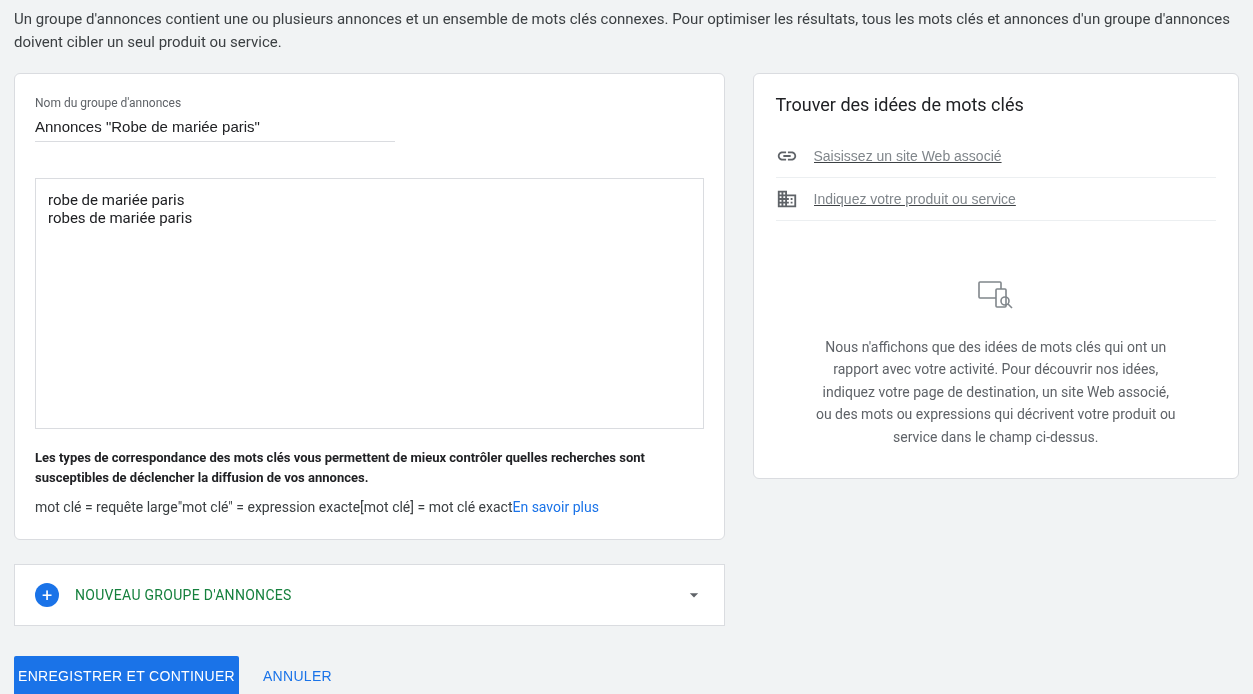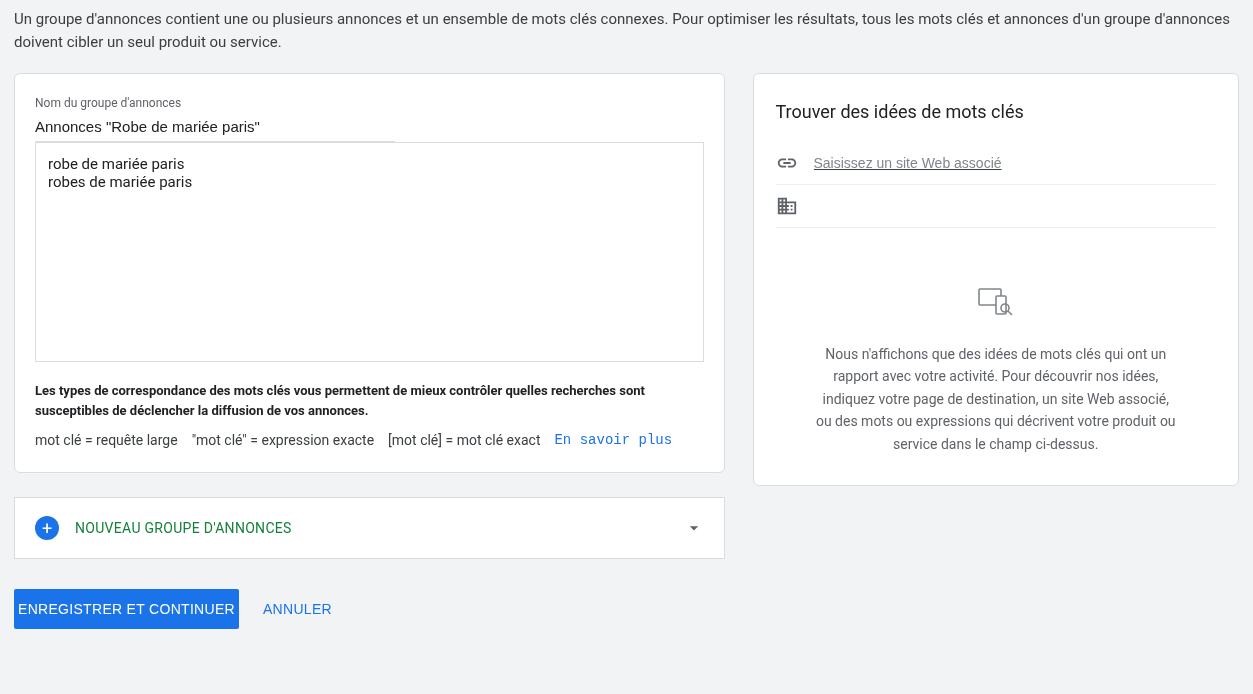--- a/index.html
+++ b/index.html
@@ -6,33 +6,33 @@
 body { font-family: Roboto, Arial, sans-serif; background: #f1f3f4; color: #3c4043; font-size: 14px; }
 .page { padding: 0 14px 20px 14px; }
 .intro { padding: 8px 0 20px 0; color: #3c4043; line-height: 1.5; font-size: 15px; }
 .cols { display: flex; gap: 28px; }
 .left { flex: 0 0 58%; }
 .right { flex: 1; }
 .card { background: #fff; border: 1px solid #dadce0; border-radius: 6px; }
 .main-card { padding: 22px 20px 24px 20px; }
 .field-label { font-size: 12px; color: #5f6368; margin-bottom: 4px; }
 .name-input { width: 360px; border: none; border-bottom: 1px solid #dadce0; font-size: 15px; padding: 4px 0 6px 0; color: #202124; outline: none; }
-.keywords-box { width: 100%; height: 220px; border: 1px solid #dadce0; padding: 12px; font-family: inherit; font-size: 15px; color: #202124; resize: none; outline: none; }
+.keywords-box { margin-top: 36px; width: 100%; height: 251px; border: 1px solid #dadce0; padding: 12px; font-family: inherit; font-size: 15px; color: #202124; resize: none; outline: none; }
 .match-info { margin-top: 16px; font-size: 13px; color: #202124; font-weight: 700; line-height: 1.5; }
-.match-legend { margin-top: 12px; font-size: 14px; color: #3c4043; display: flex; flex-wrap: wrap; gap: 14px; align-items: center; }
-.learn-link { color: #1a73e8; cursor: pointer; font-family: Liberation Mono, monospace; }
+.match-legend { margin-top: 12px; font-size: 14px; color: #3c4043; display: flex; flex-wrap: wrap; align-items: center; }
+.learn-link { color: #1a73e8; cursor: pointer; }
 .expander { margin-top: 24px; background: #fff; border: 1px solid #dadce0; display: flex; align-items: center; padding: 18px 20px; cursor: pointer; }
 .plus-circle { width: 24px; height: 24px; border-radius: 50%; background: #1a73e8; color: #fff; display: flex; align-items: center; justify-content: center; font-size: 18px; font-weight: 400; margin-right: 16px; flex-shrink: 0; }
 .expander-label { color: #15803d; font-size: 14px; letter-spacing: 0.3px; flex: 1; }
 .chevron { color: #5f6368; }
 .actions { margin-top: 30px; display: flex; gap: 16px; align-items: center; }
 .btn-primary { background: #1a73e8; color: #fff; border: none; padding: 12px 4px; font-size: 14px; letter-spacing: 0.3px; cursor: pointer; border-radius: 2px; font-weight: 500; }
 .btn-flat { background: none; border: none; color: #1a73e8; font-size: 14px; letter-spacing: 0.3px; cursor: pointer; padding: 12px 8px; font-weight: 500; }
 .ideas-card { padding: 20px 22px 30px 22px; }
-.ideas-title { font-size: 18px; color: #202124; margin-bottom: 20px; font-weight: 400; margin-top: 7px; }
+.ideas-title { font-size: 18px; color: #202124; margin-bottom: 20px; font-weight: 400; }
 .idea-row { display: flex; align-items: center; gap: 16px; padding: 10px 0; border-bottom: 1px solid #eceff1; text-decoration: underline; }
 .idea-icon { width: 22px; height: 22px; color: #5f6368; flex-shrink: 0; display: flex; align-items: center; justify-content: center; }
 .idea-input { border: none; flex: 1; font-size: 14px; color: #202124; outline: none; }
 .idea-input::placeholder { color: #80868b; }
 .placeholder-block { margin-top: 60px; text-align: center; padding: 0 40px; }
 .placeholder-icon { color: #80868b; margin-bottom: 24px; display: inline-block; }
 .placeholder-text { color: #5f6368; font-size: 14px; line-height: 1.6; }
 svg { display: block; }
 </style>
 </head>
@@ -87,20 +87,21 @@
           </span>
           <input class="idea-input" type="text" placeholder="Saisissez un site Web associé" style="">
         </div>
 
         <div class="idea-row">
           <span class="idea-icon">
             <svg width="22" height="22" viewBox="0 0 24 24">
                 <path fill="currentColor" d="M12 7V3H2v18h20V7H12zM6 19H4v-2h2v2zm0-4H4v-2h2v2zm0-4H4V9h2v2zm0-4H4V5h2v2zm4 12H8v-2h2v2zm0-4H8v-2h2v2zm0-4H8V9h2v2zm0-4H8V5h2v2zm10 12h-8v-2h2v-2h-2v-2h2v-2h-2V9h8v10zm-2-8h-2v2h2v-2zm0 4h-2v2h2v-2z"></path>
               </svg>
           </span>
+          <input class="idea-input" type="text" placeholder="Indiquez votre produit ou service" style="">
         </div>
 
         <div class="placeholder-block">
           <span class="placeholder-icon">
             <svg width="36" height="28" viewBox="0 0 36 28">
                 <g fill="none" stroke="currentColor" stroke-width="1.6">
                   <rect x="1" y="1" width="22" height="16" rx="1"></rect>
                   <rect x="18" y="8" width="10" height="18" rx="1" fill="#fff"></rect>
                   <circle cx="27" cy="20" r="4"></circle>
                   <line x1="30" y1="23" x2="34" y2="27"></line>

